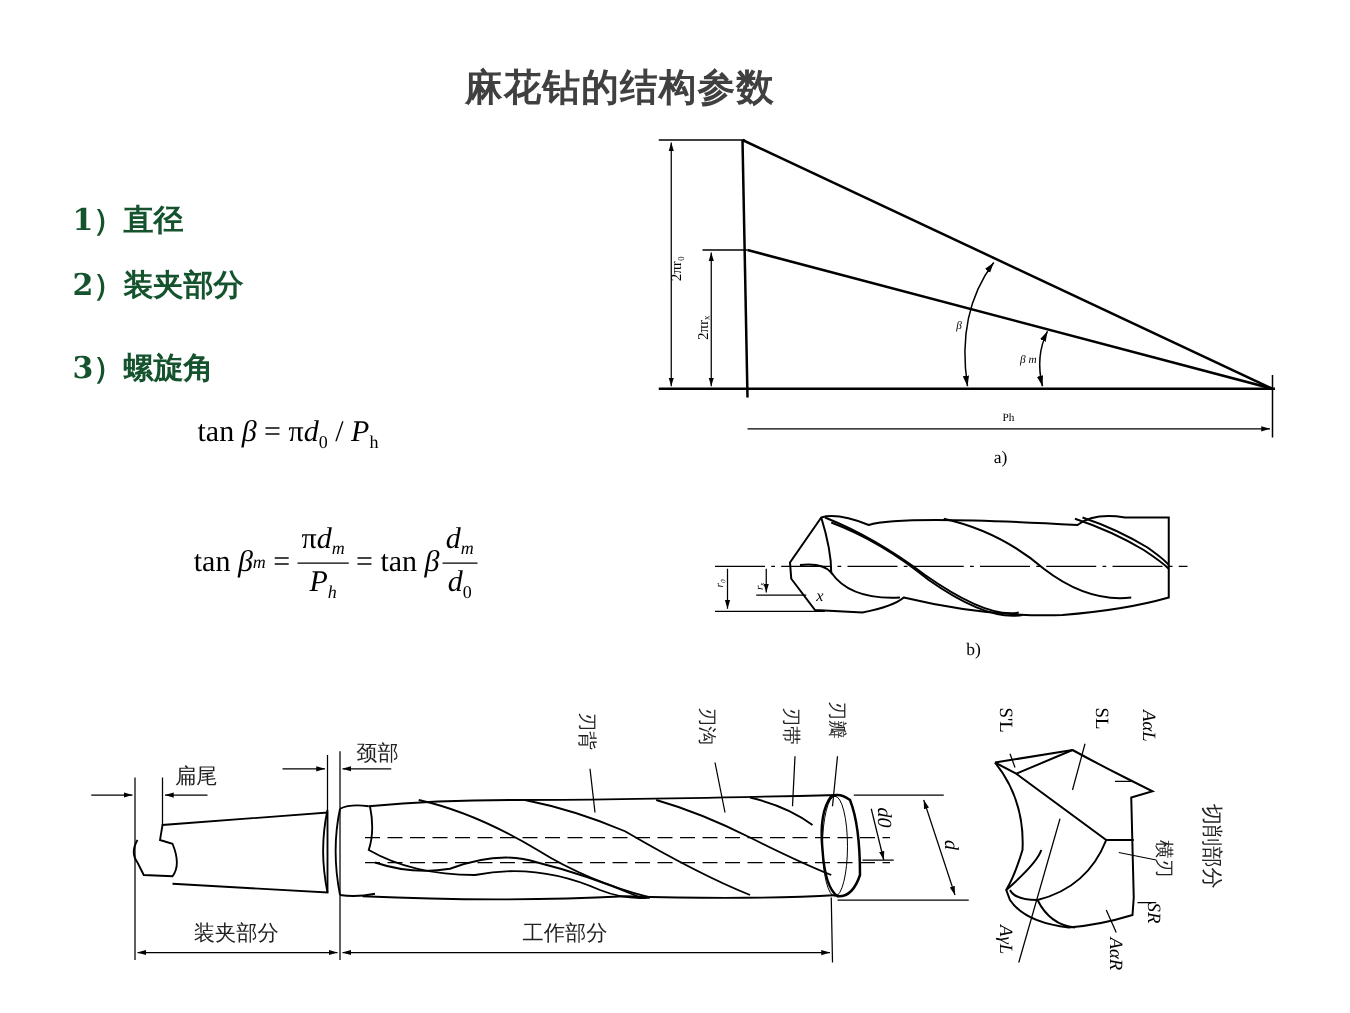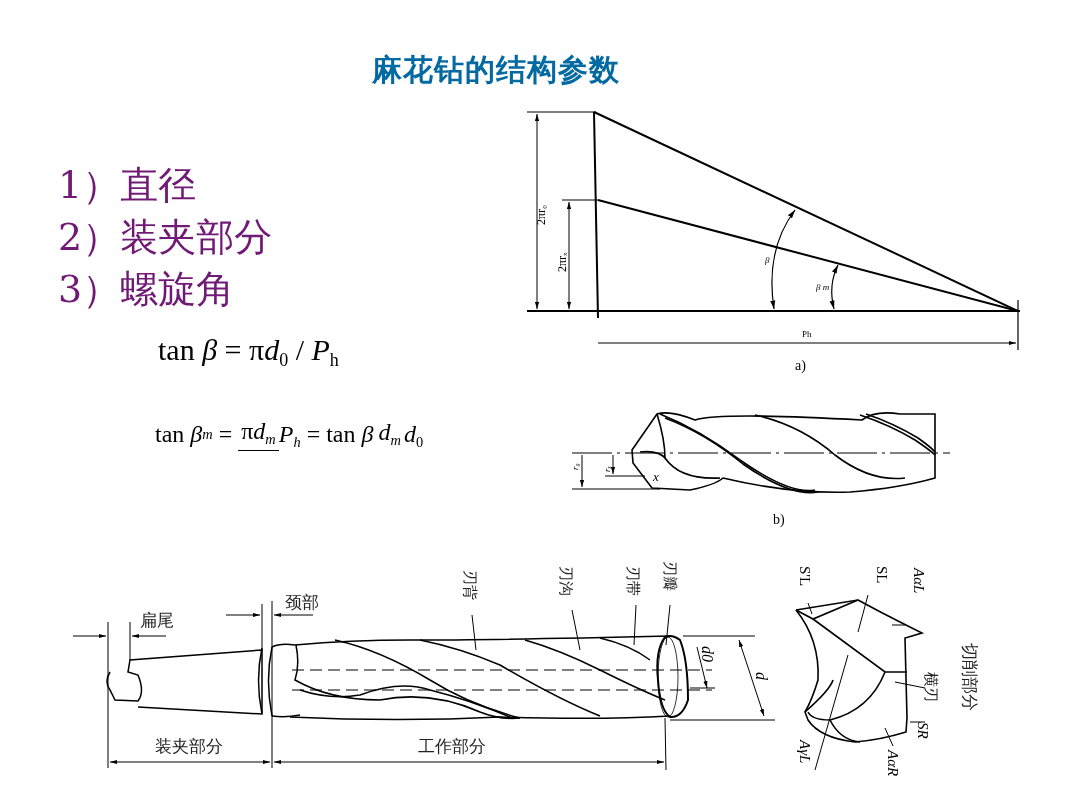--- a/index.html
+++ b/index.html
@@ -1,43 +1,43 @@
 <!DOCTYPE html>
 <html><head>
 <meta charset="utf-8">
 <style>
   html, body { margin: 0; padding: 0; background: #ffffff; }
   body { width: 1080px; height: 810px; position: relative; overflow: hidden; font-family: "DejaVu Serif", serif; }
   .abs { position: absolute; }
-  .title { left: 0; width: 992px; top: 50px; text-align: center; font-family: "DejaVu Sans", sans-serif; font-weight: bold; font-size: 30px; color: #0369a1; letter-spacing: 1px; }
-  .list-item { left: 58px; font-family: "DejaVu Serif", serif; font-weight: normal; font-size: 38px; color: #701a75; white-space: nowrap; }
+  .title { left: 0; width: 992px; top: 50px; text-align: center; font-family: "DejaVu Sans", sans-serif; font-weight: bold; font-size: 30px; color: #404040; letter-spacing: 1px; }
+  .list-item { left: 58px; font-family: "DejaVu Serif", serif; font-weight: bold; font-size: 24px; color: #14532d; white-space: nowrap; }
   .formula { font-family: "Liberation Serif", serif; color: #000; white-space: nowrap; }
-  .f1 { left: 158px; top: 333px; font-size: 30px; }
+  .f1 { left: 158px; top: 333px; font-size: 24px; }
   .f2 { left: 155px; top: 418px; font-size: 24px; display: flex; align-items: center; }
-  .frac { display: inline-flex; flex-direction: row; align-items: center; margin: 0 6px; }
+  .frac { display: inline-flex; flex-direction: column; align-items: center; margin: 0 6px; }
   .frac .num { border-bottom: 1.5px solid #000; padding: 0 3px 2px 3px; }
   .frac .den { padding-top: 2px; }
   i { font-style: italic; }
   sub { font-size: 60%; vertical-align: -0.35em; }
   svg { position: absolute; left: 0; top: 0; }
   .lbl { font-family: "Liberation Serif", serif; fill: #000; }
   .cjk { font-family: "DejaVu Sans", sans-serif; fill: #222; }
 </style>
 </head>
 <body>
 
 <div class="abs title">麻花钻的结构参数</div>
 
 <div class="abs list-item" style="top:160px;">
   <span>1）</span><span>直径</span>
 </div>
 <div class="abs list-item" style="top:212px;">
   <span>2）</span><span>装夹部分</span>
 </div>
-<div class="abs list-item" style="top:264px;">
+<div class="abs list-item" style="top:278px;">
   <span>3）</span><span>螺旋角</span>
 </div>
 
 <div class="abs formula f1">
   <span>tan</span>
   <i>β</i>
   <span>=</span>
   <span>π</span><i>d</i><sub>0</sub>
   <span>/</span>
   <i>P</i><sub>h</sub>

